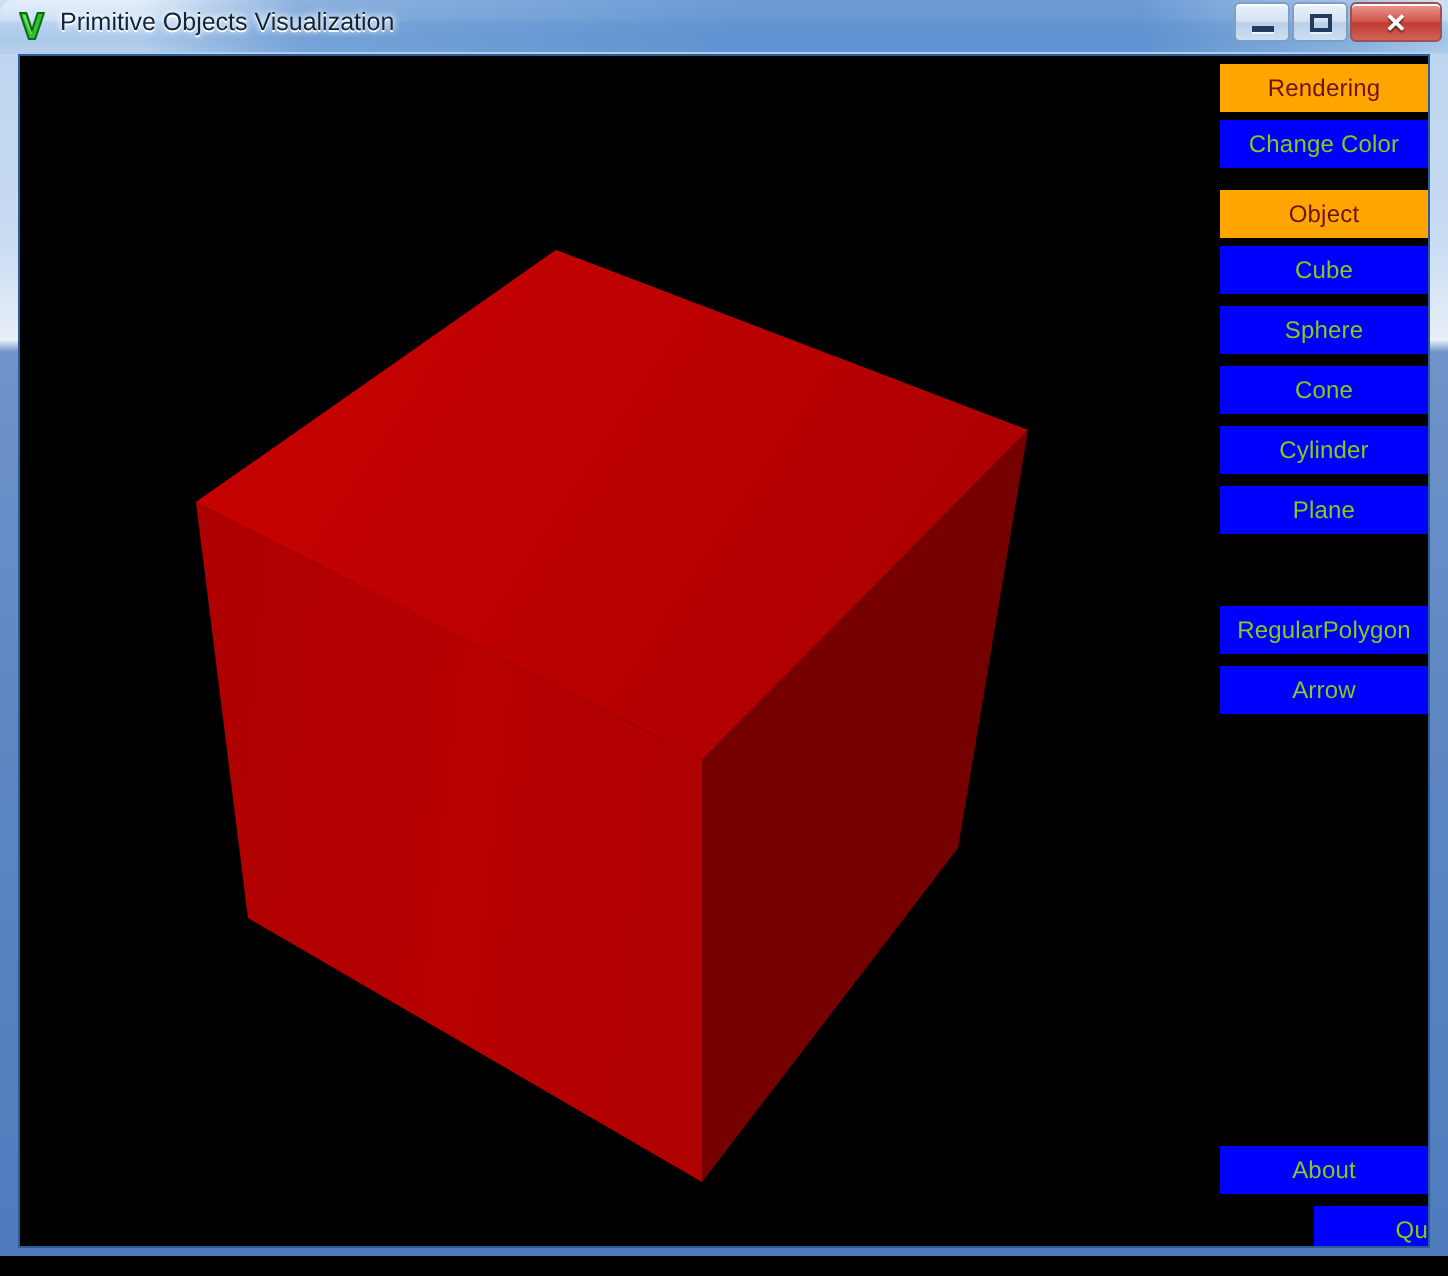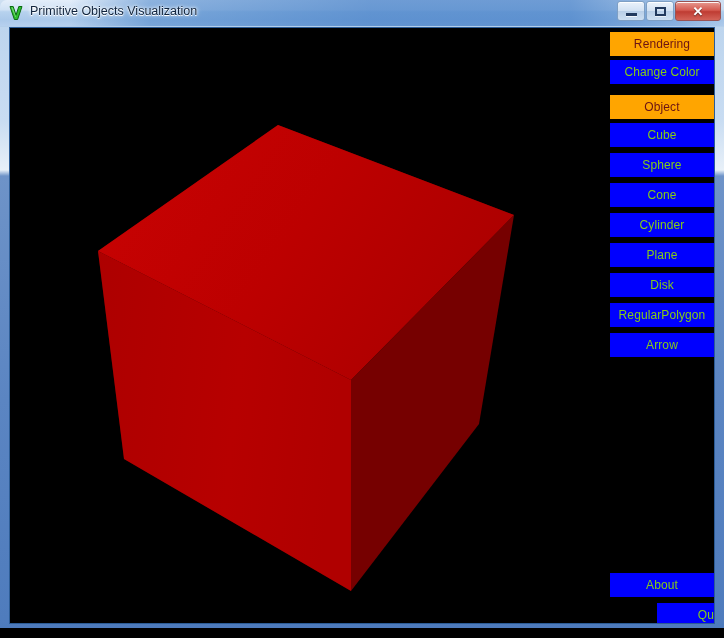--- a/index.html
+++ b/index.html
@@ -233,21 +233,20 @@
 
       <div class="ui-btn header" style="top:4px;">Rendering</div>
       <div class="ui-btn normal" style="top:32px;">Change Color</div>
 
       <div class="ui-btn header" style="top:67px;">Object</div>
       <div class="ui-btn normal" style="top:95px;">Cube</div>
       <div class="ui-btn normal" style="top:125px;">Sphere</div>
       <div class="ui-btn normal" style="top:185px;">Cylinder</div>
       <div class="ui-btn normal" style="top:155px;">Cone</div>
       <div class="ui-btn normal" style="top:215px;">Plane</div>
-      <div class="ui-btn normal" style="top:245px;">Disk</div>
       <div class="ui-btn normal" style="top:275px;">RegularPolygon</div>
       <div class="ui-btn normal" style="top:305px;">Arrow</div>
 
       <div class="ui-btn normal" style="top:545px;">About</div>
       <div class="ui-btn normal" style="top:575px;margin-left:47px;">Quit</div>
     </div>
 
   </div>
 </div>
 

